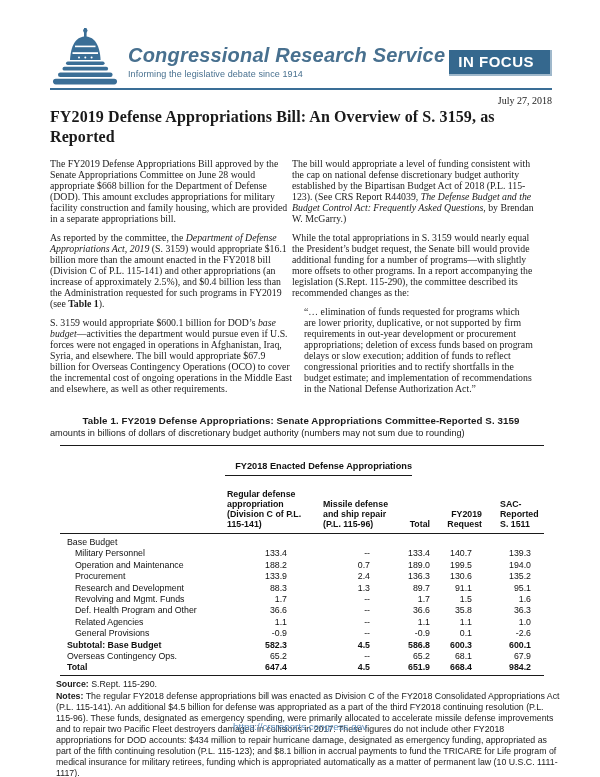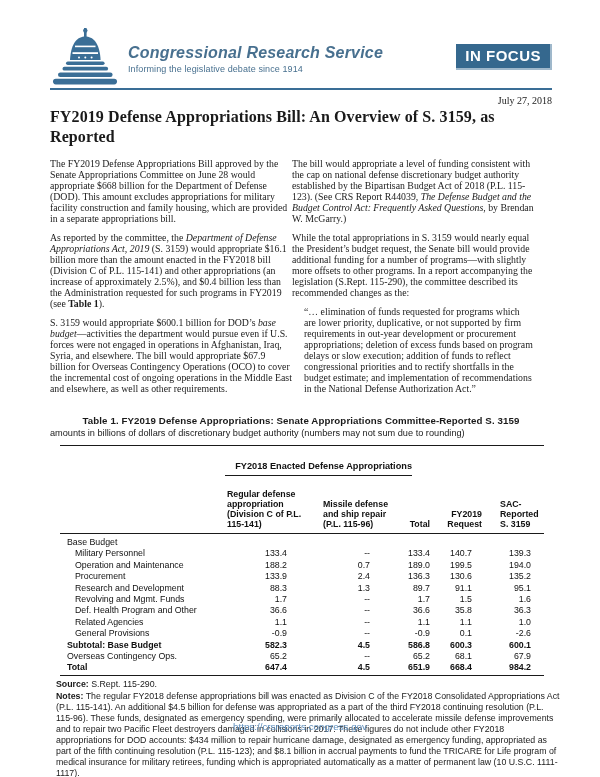--- a/index.html
+++ b/index.html
@@ -14,26 +14,26 @@
   body{
     width:600px;height:777px;position:relative;overflow:hidden;
     font-family:"Liberation Serif",serif;color:var(--ink);
   }
   .page{padding:28px 48px 0 50px;position:relative;height:100%;}
 
   
   .header{position:relative;height:60px;}
   .logo-wrap{position:absolute;left:-2px;top:0;}
   .brand{position:absolute;left:78px;top:16px;font-family:"Liberation Sans",sans-serif;}
-  .brand-name{font-weight:bold;font-style:italic;font-size:16px;color:var(--brand_text);letter-spacing:.2px;}
+  .brand-name{font-weight:bold;font-style:italic;font-size:20px;color:var(--brand_text);letter-spacing:.2px;}
   .brand-tag{font-size:9px;color:var(--brand_text);margin-top:2px;letter-spacing:.1px;}
   .infocus{
-    position:absolute;right:0;top:16px;background:var(--badge_bg);color:#fff;
+    position:absolute;right:0;top:22px;background:var(--badge_bg);color:#fff;
     font-family:"Liberation Sans",sans-serif;font-weight:bold;font-size:15px;
-    padding:3px 9px 4px 9px;letter-spacing:.5px;border-right:2px solid #9FB8CB;border-bottom:2px solid #9FB8CB;
+    padding:3px 16px 4px 9px;letter-spacing:.5px;border-right:2px solid #9FB8CB;border-bottom:2px solid #9FB8CB;
   }
   .header-rule{border:none;border-top:2px solid var(--accent);margin-top:0;}
 
   
   .date{ text-align:right;font-size:10px;margin-top:5px;}
   .page-title{font-size:16px;font-weight:bold;line-height:20px;margin-top:1px;white-space:pre-line;letter-spacing:.1px;}
 
   
   .cols{display:flex;margin-top:11px;}
   .col{width:242px;font-size:9.8px;line-height:11px;text-align:left;}
@@ -161,21 +161,21 @@
 (Division C of P.L.
 115-141)</th>
           <th class="h2">Missile defense
 and ship repair
 (P.L. 115-96)</th>
           <th class="h3">Total</th>
           <th class="h4">FY2019
 Request</th>
           <th class="h5">SAC-
 Reported
-S. 3159</th>
+S. 1511</th>
         </tr>
       </thead>
       <tbody>
           <tr class="tr-section">
             <td class="lbl row-section" colspan="6">Base Budget</td>
           </tr>
           <tr class="tr-item">
             <td class="lbl row-item">Military Personnel</td>
             <td class="num v0">133.4</td>
             <td class="num v1">--</td>

